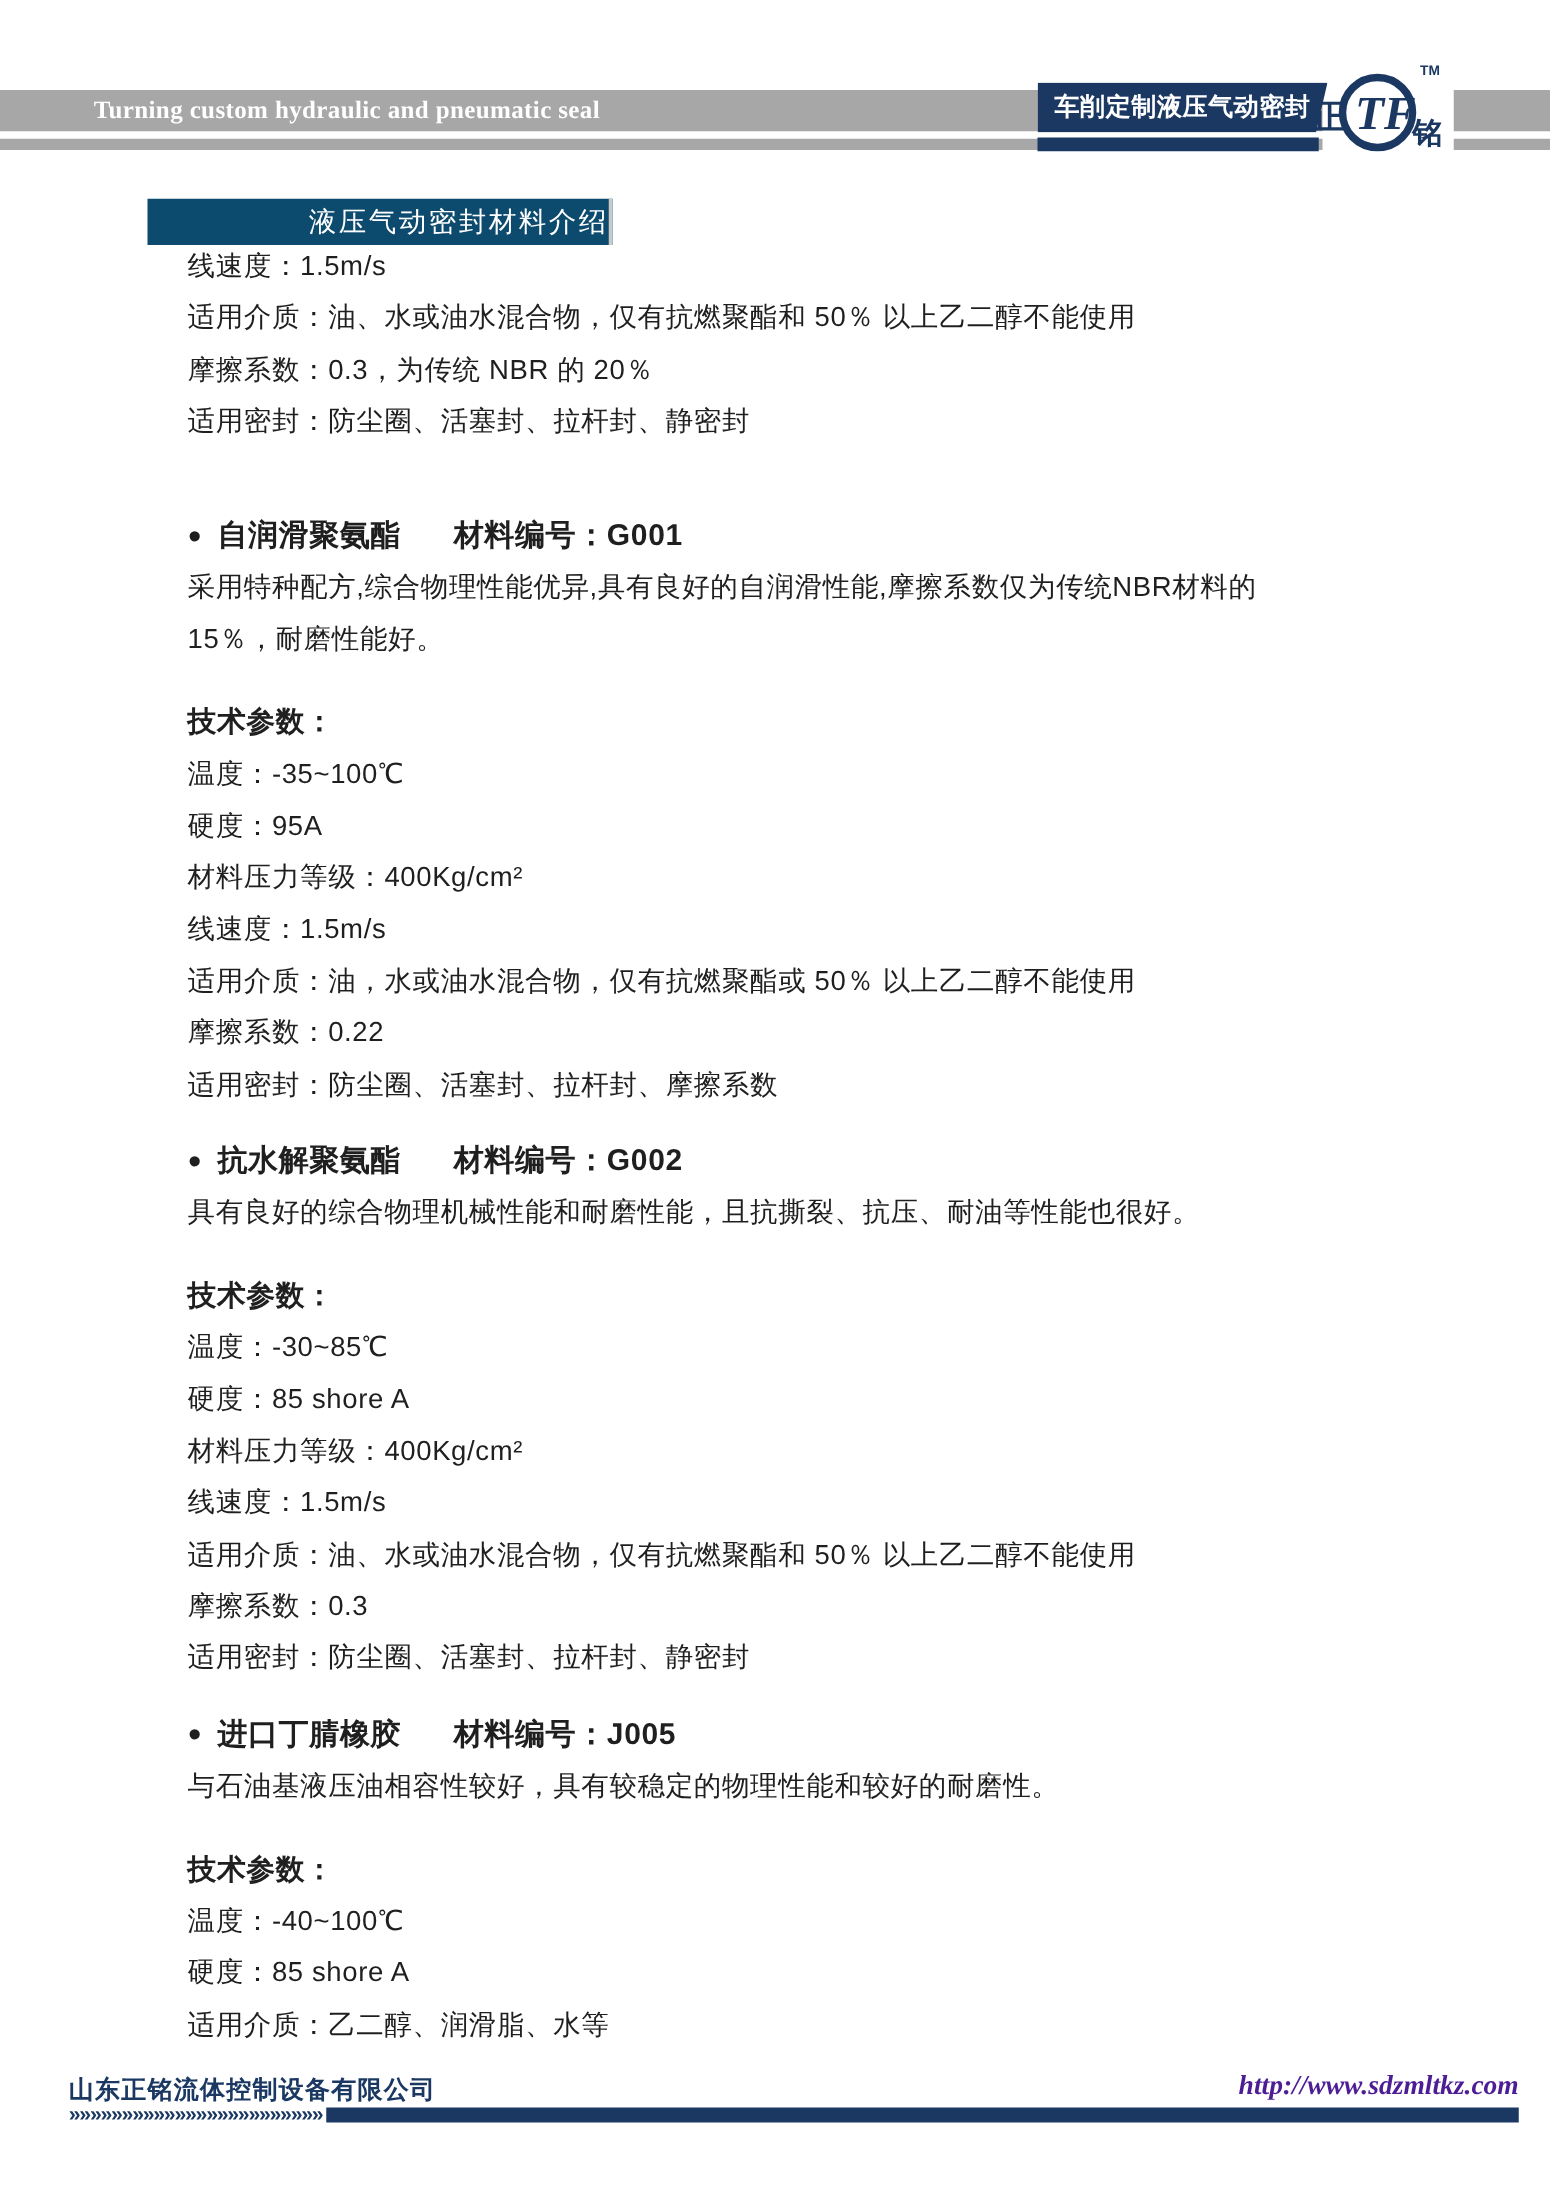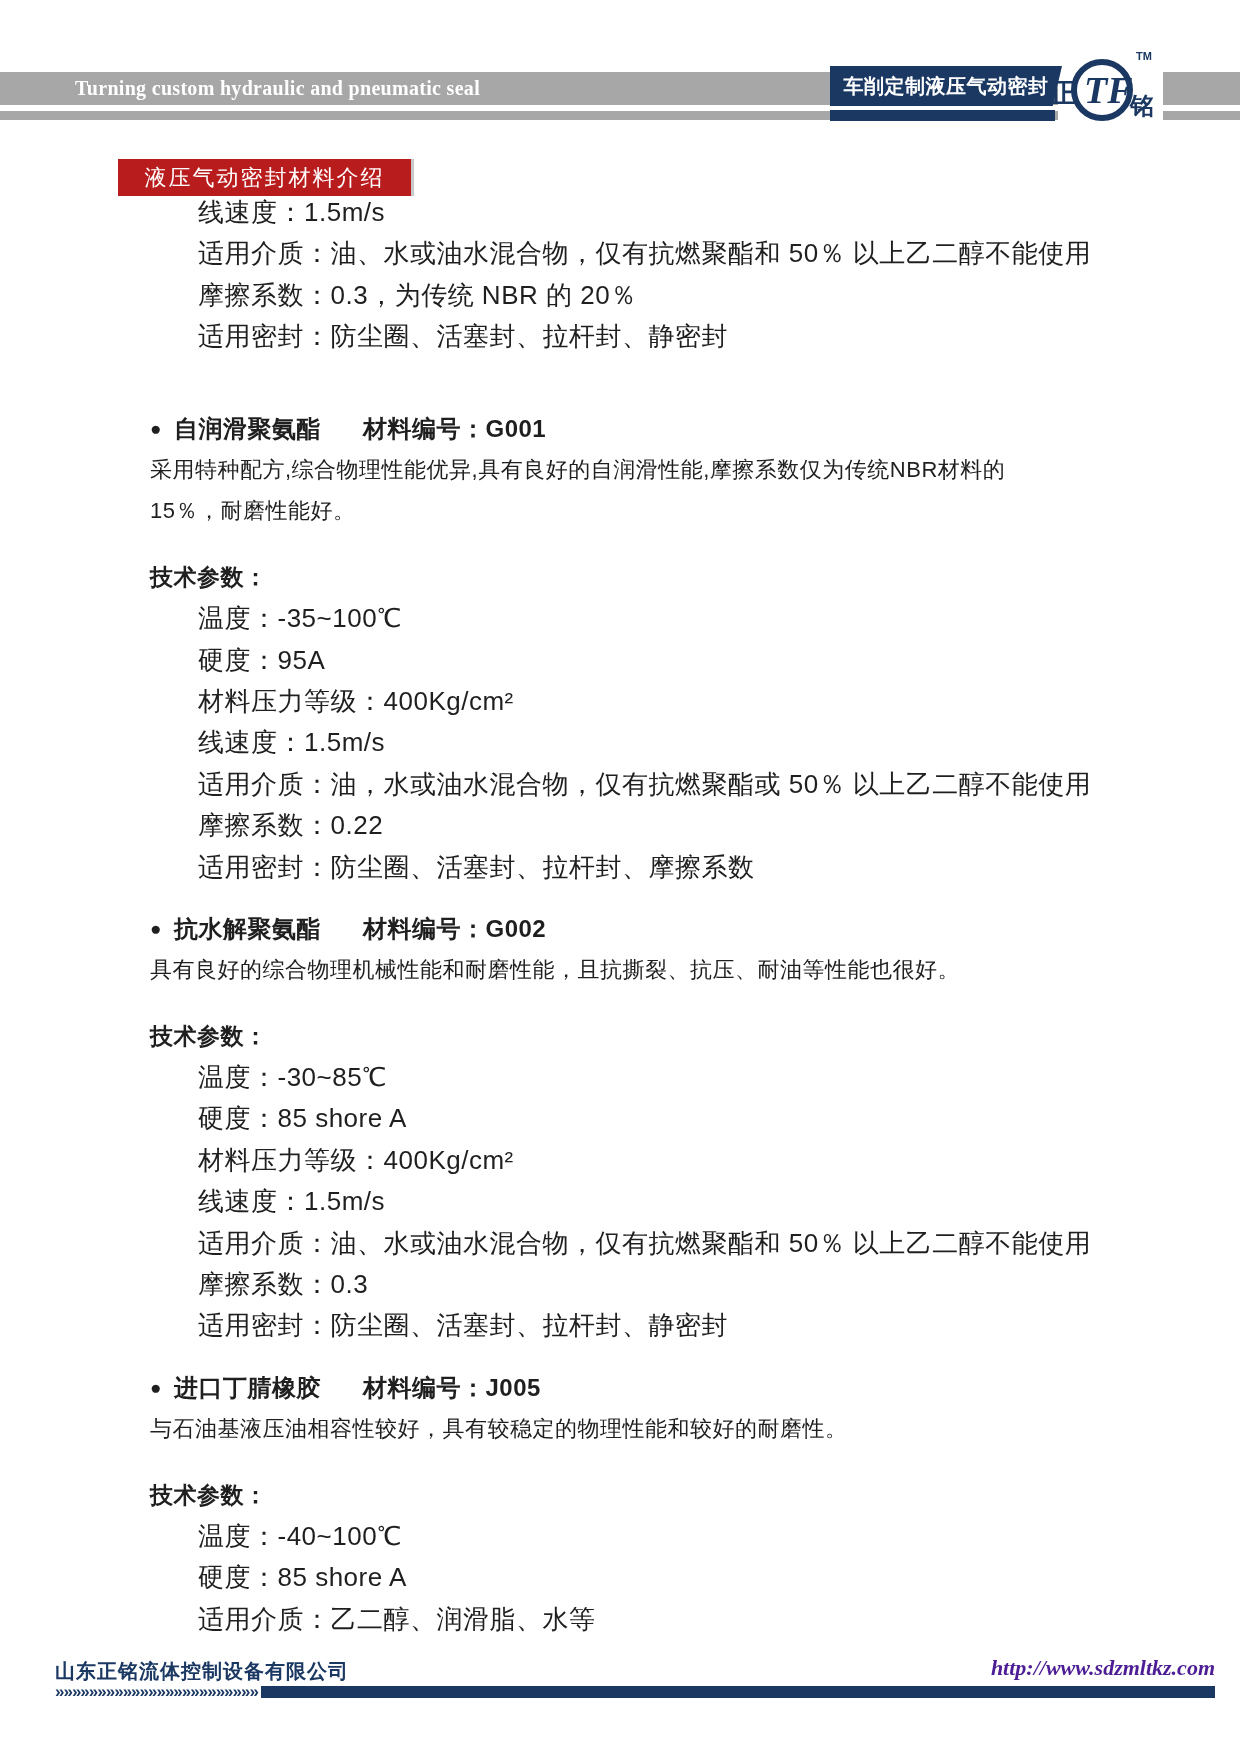--- a/index.html
+++ b/index.html
@@ -34,33 +34,33 @@
   }
   .navy-bar-thin {
     position:absolute; left:830px; top:110px; width:225px; height:11px;
     background:#1a3862; z-index:4;
   }
   .logo-patch { position:absolute; left:1058px; top:60px; width:105px; height:65px; background:#ffffff; z-index:2; }
   .logo { position:absolute; left:1048px; top:46px; z-index:5; }
 
   
   .title-box {
-    position:absolute; left:118px; top:159px; width:296px; height:37px;
-    background:#b91c1c; color:#ffffff;
-    line-height:37px; text-align:center;
+    position:absolute; left:118px; top:159px; width:372px; height:37px;
+    background:#0c4a6e; color:#ffffff;
+    line-height:37px; text-align:right;
     font-size:22px; letter-spacing:2px;
     border-right:3px solid #c9c9c9;
     z-index:2;
   }
 
   
   .content { position:absolute; left:150px; top:192px; width:920px; z-index:1; }
   .line {
     height:41.4px; line-height:41.4px;
-    font-size:26px; white-space:nowrap; letter-spacing:0.5px;margin-left:48px;
+    font-size:22px; white-space:nowrap; letter-spacing:0.5px;
   }
   .desc {
     width:880px; line-height:41.4px; font-size:22px; letter-spacing:0.5px;
   }
   .sec-heading {
     height:41.4px; line-height:41.4px;
     font-size:24px; font-weight:bold; white-space:nowrap; letter-spacing:0.5px;
   }
   .sec-heading .bullet { font-size:19px; margin-right:12px; vertical-align:2px; }
   .sec-heading .code { margin-left:42px; }

